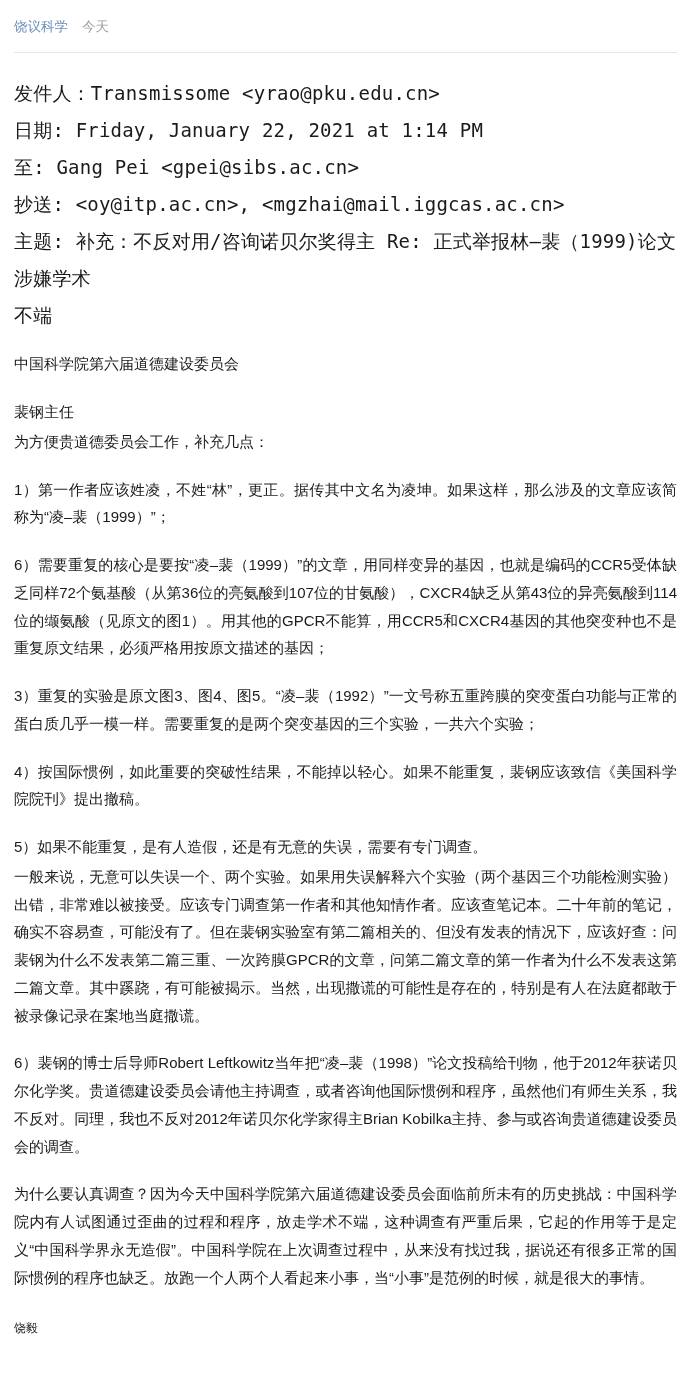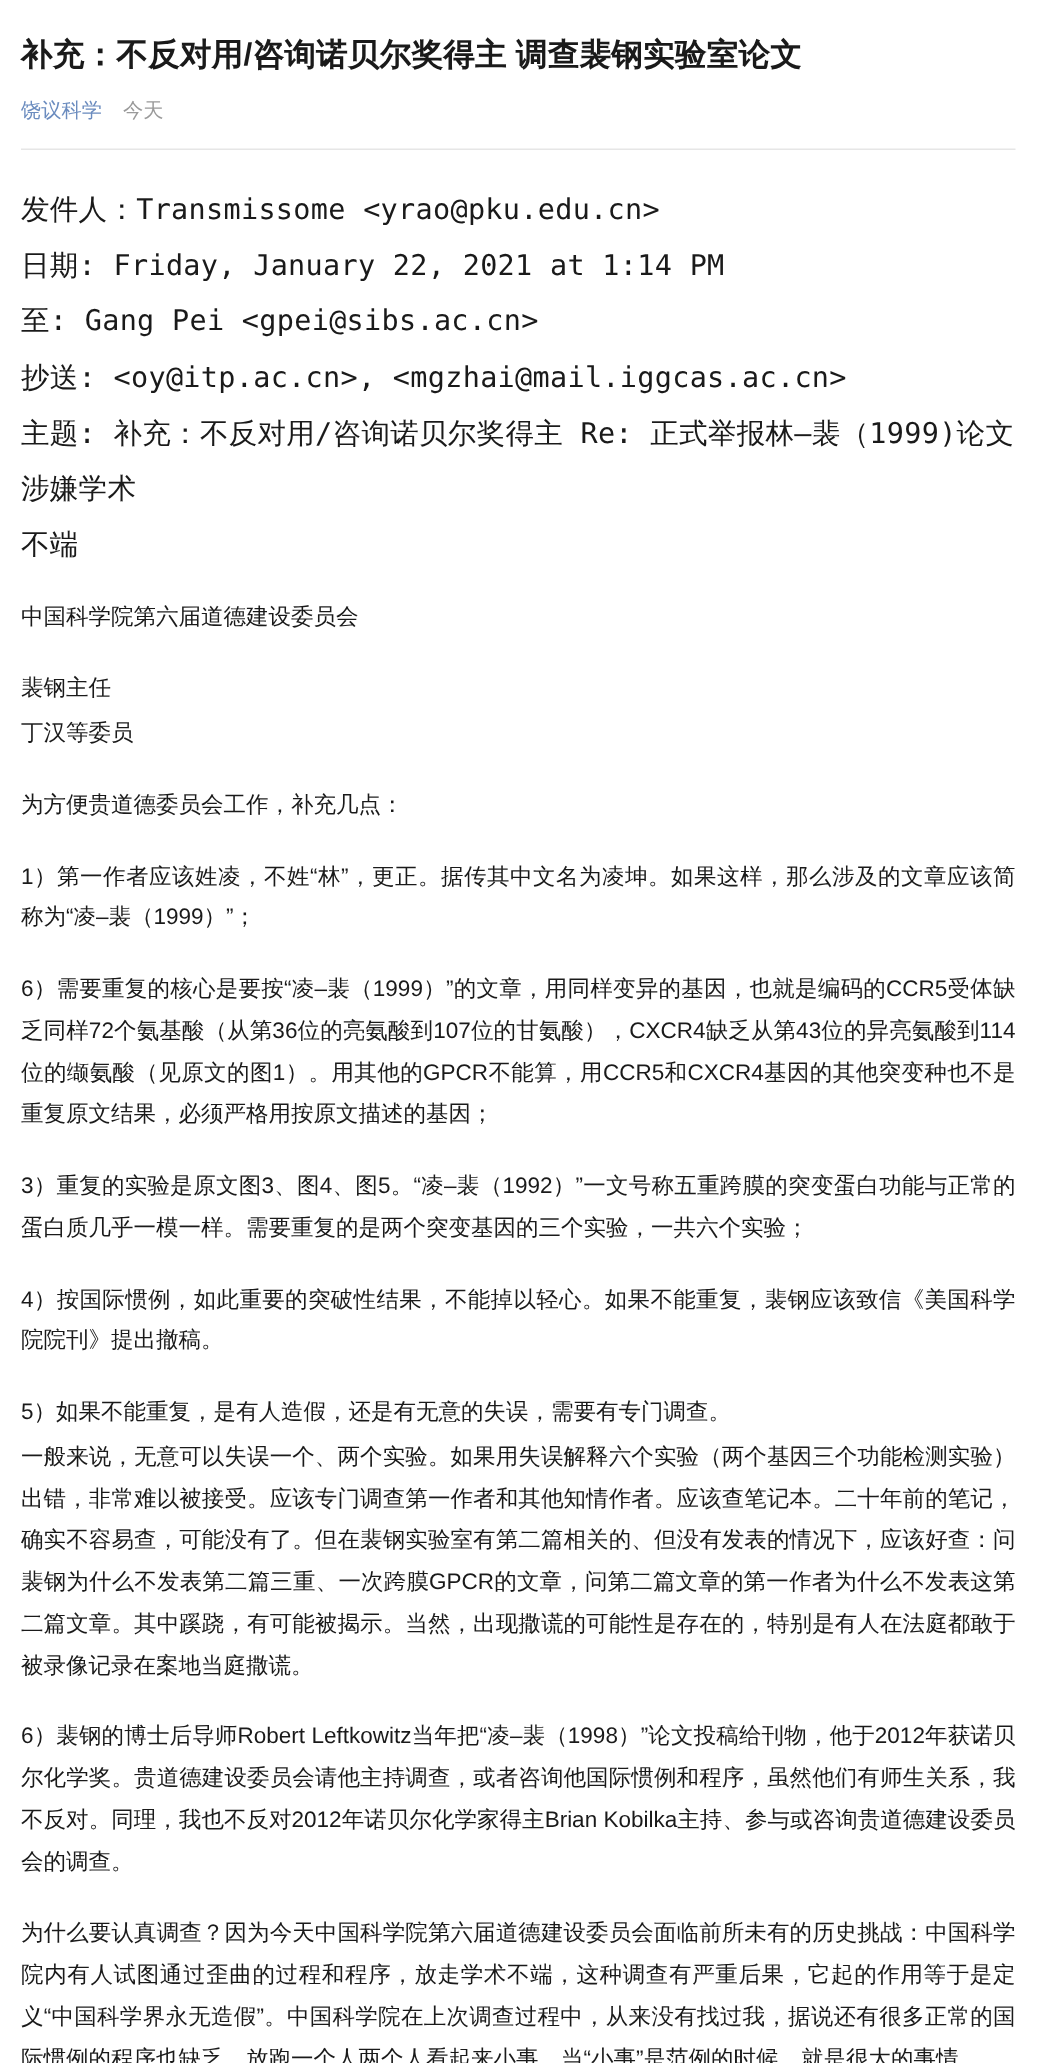--- a/index.html
+++ b/index.html
@@ -70,21 +70,20 @@
     line-height: 1.85;
     margin: 26px 0 22px 0;
   }
   .spacer-16 { height: 16px; }
 </style>
 </head>
 <body>
 
 <div class="page">
 
-  <h1 class="title">补充：不反对用/咨询诺贝尔奖得主 调查裴钢实验室论文</h1>
 
   <div class="meta-row">
     <span class="account">饶议科学</span>
     <span class="date">今天</span>
   </div>
 
   <div class="divider"></div>
 
   <div class="mono-block">
     <div class="line">发件人：Transmissome &lt;yrao@pku.edu.cn&gt;</div>
@@ -93,21 +92,20 @@
     <div class="line">抄送: &lt;oy@itp.ac.cn&gt;, &lt;mgzhai@mail.iggcas.ac.cn&gt;</div>
     <div class="line">主题: 补充：不反对用/咨询诺贝尔奖得主 Re: 正式举报林–裴（1999)论文涉嫌学术</div>
     <div class="line">不端</div>
   </div>
 
   <div class="spacer-16"></div>
 
   <p class="body-para">中国科学院第六届道德建设委员会</p>
 
   <p class="body-para tight">裴钢主任</p>
-  <p class="body-para tight-last">丁汉等委员</p>
 
   <p class="body-para">为方便贵道德委员会工作，补充几点：</p>
 
   <p class="body-para">1）第一作者应该姓凌，不姓“林”，更正。据传其中文名为凌坤。如果这样，那么涉及的文章应该简称为“凌–裴（1999）”；</p>
   <p class="body-para">6）需要重复的核心是要按“凌–裴（1999）”的文章，用同样变异的基因，也就是编码的CCR5受体缺乏同样72个氨基酸（从第36位的亮氨酸到107位的甘氨酸），CXCR4缺乏从第43位的异亮氨酸到114位的缬氨酸（见原文的图1）。用其他的GPCR不能算，用CCR5和CXCR4基因的其他突变种也不是重复原文结果，必须严格用按原文描述的基因；</p>
   <p class="body-para">3）重复的实验是原文图3、图4、图5。“凌–裴（1992）”一文号称五重跨膜的突变蛋白功能与正常的蛋白质几乎一模一样。需要重复的是两个突变基因的三个实验，一共六个实验；</p>
   <p class="body-para">4）按国际惯例，如此重要的突破性结果，不能掉以轻心。如果不能重复，裴钢应该致信《美国科学院院刊》提出撤稿。</p>
 
   <p class="body-para tight">5）如果不能重复，是有人造假，还是有无意的失误，需要有专门调查。</p>
   <p class="body-para">一般来说，无意可以失误一个、两个实验。如果用失误解释六个实验（两个基因三个功能检测实验）出错，非常难以被接受。应该专门调查第一作者和其他知情作者。应该查笔记本。二十年前的笔记，确实不容易查，可能没有了。但在裴钢实验室有第二篇相关的、但没有发表的情况下，应该好查：问裴钢为什么不发表第二篇三重、一次跨膜GPCR的文章，问第二篇文章的第一作者为什么不发表这第二篇文章。其中蹊跷，有可能被揭示。当然，出现撒谎的可能性是存在的，特别是有人在法庭都敢于被录像记录在案地当庭撒谎。</p>

